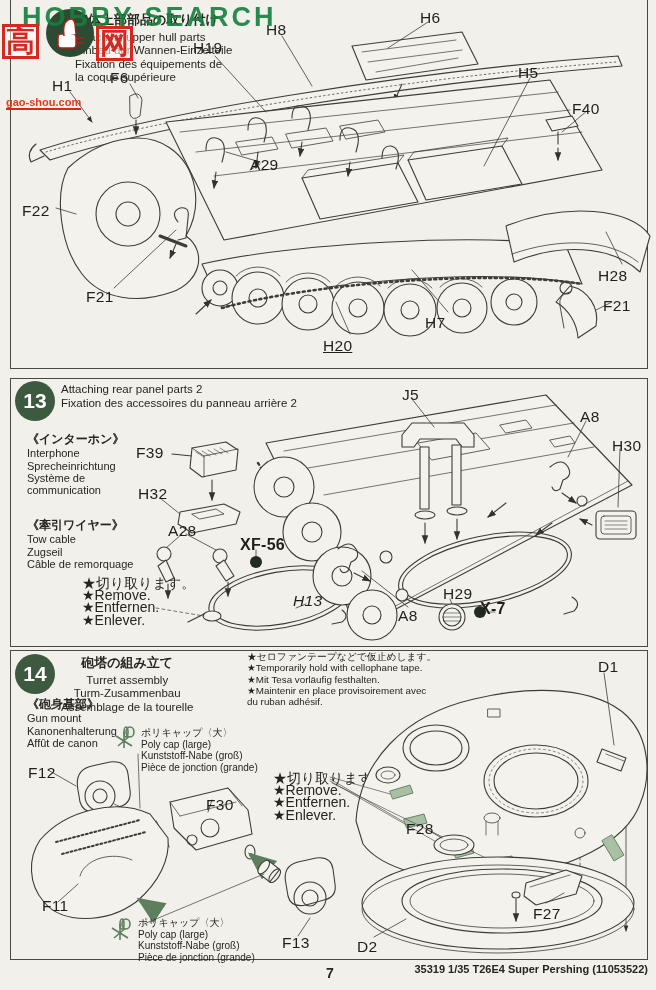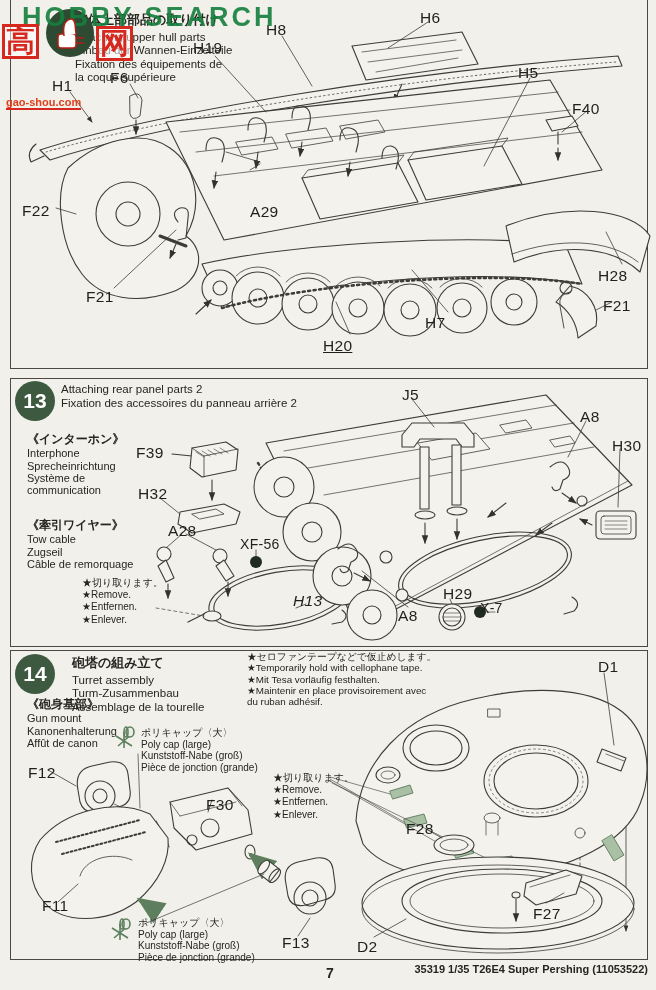--- a/index.html
+++ b/index.html
@@ -5,28 +5,28 @@
   html,body{margin:0;padding:0;}
   body{width:656px;height:990px;background:#f1f0eb;position:relative;overflow:hidden;
        font-family:"Liberation Sans",sans-serif;color:#26261f;}
   .abs{position:absolute;}
   .box{position:absolute;border:1px solid #4a4a42;background:transparent;}
   .box.noTop{border-top:none;}
   .badge{position:absolute;border-radius:50%;background:#3d5a40;color:#fff;
          display:flex;align-items:center;justify-content:center;
          font-weight:bold;font-size:21px;}
   .lbl{position:absolute;font-size:15.5px;font-weight:500;color:#1f1f1c;letter-spacing:.3px;white-space:nowrap;}
-  .lbl.sm{font-size:14px;font-weight:normal;}
+  .lbl.sm{font-size:16px;font-weight:bold;}
   .titleblock{position:absolute;line-height:13.5px;font-size:11.5px;white-space:nowrap;}
   .titleblock .ja{font-size:13px;font-weight:bold;display:block;margin-bottom:4px;}
   .titleblock span{display:block;}
   .subhead{position:absolute;font-size:11px;line-height:12.3px;white-space:nowrap;}
   .subhead .ja{font-size:12px;font-weight:bold;display:block;margin-bottom:2px;}
   .subhead span{display:block;}
-  .note{position:absolute;font-size:10px;line-height:12.2px;white-space:nowrap;}
+  .note{position:absolute;font-size:14px;line-height:12.2px;white-space:nowrap;}
   .note span{display:block;}
   .note.tiny{font-size:9.8px;line-height:11.3px;}
   .wm-gray{position:absolute;left:22px;top:2px;font-size:27px;font-weight:bold;
            letter-spacing:3px;color:#15803d;opacity:.9;z-index:31;white-space:nowrap;}
   .wm-red{position:absolute;z-index:40;}
   .wm-cn{font-size:29px;font-weight:bold;color:#d6281e;border:3px solid #d6281e;
          line-height:1;padding:0 1px;background:rgba(255,255,255,.55);display:inline-block;}
   .wm-site{position:absolute;left:6px;top:96px;font-size:11px;font-weight:bold;color:#e0401c;
            border-bottom:2px solid #d6281e;z-index:41;white-space:nowrap;}
   .thumb{position:absolute;z-index:40;}
@@ -145,21 +145,21 @@
   </div>
 
   <span class="lbl" style="left:420px;top:9px;">H6</span>
   <span class="lbl" style="left:266px;top:21px;">H8</span>
   <span class="lbl" style="left:193px;top:39px;">H19</span>
   <span class="lbl" style="left:518px;top:64px;">H5</span>
   <span class="lbl" style="left:572px;top:100px;">F40</span>
   <span class="lbl" style="left:52px;top:77px;">H1</span>
   <span class="lbl" style="left:110px;top:69px;">F6</span>
   <span class="lbl" style="left:22px;top:202px;">F22</span>
-  <span class="lbl" style="left:250px;top:156px;margin-top:47px;">A29</span>
+  <span class="lbl" style="left:250px;top:156px;">A29</span>
   <span class="lbl" style="left:86px;top:288px;">F21</span>
   <span class="lbl" style="left:425px;top:314px;">H7</span>
   <span class="lbl" style="left:323px;top:337px;text-decoration:underline;">H20</span>
   <span class="lbl" style="left:598px;top:267px;">H28</span>
   <span class="lbl" style="left:603px;top:297px;">F21</span>
 
   <div class="box" style="left:10px;top:378px;width:636px;height:267px;"></div>
   <div class="badge" style="left:15px;top:381px;width:40px;height:40px;">13</div>
 
   <div class="titleblock" style="left:61px;top:383px;">
@@ -307,21 +307,21 @@
   <span class="lbl" style="left:402px;top:386px;">J5</span>
   <span class="lbl" style="left:580px;top:408px;">A8</span>
   <span class="lbl" style="left:612px;top:437px;">H30</span>
   <span class="lbl" style="left:443px;top:585px;">H29</span>
   <span class="lbl" style="left:398px;top:607px;">A8</span>
   <span class="lbl sm" style="left:480px;top:600px;">X-7</span>
 
   <div class="box" style="left:10px;top:650px;width:636px;height:308px;"></div>
   <div class="badge" style="left:15px;top:654px;width:40px;height:40px;">14</div>
 
-  <div class="titleblock" style="left:72px;top:656px;">
+  <div class="titleblock" style="left:61px;top:656px;text-align:center;">
     <span class="ja">砲塔の組み立て</span>
     <span>Turret assembly</span>
     <span>Turm-Zusammenbau</span>
     <span>Assemblage de la tourelle</span>
   </div>
 
   <div class="note tiny" style="left:247px;top:651px;">
     <span>★セロファンテープなどで仮止めします。</span>
     <span>★Temporarily hold with cellophane tape.</span>
     <span>★Mit Tesa vorläufig festhalten.</span>

